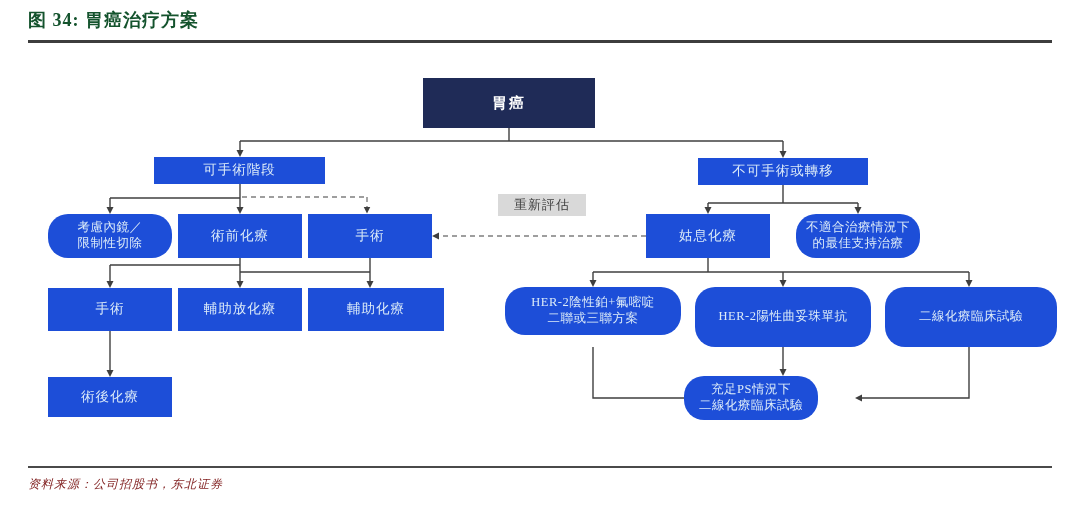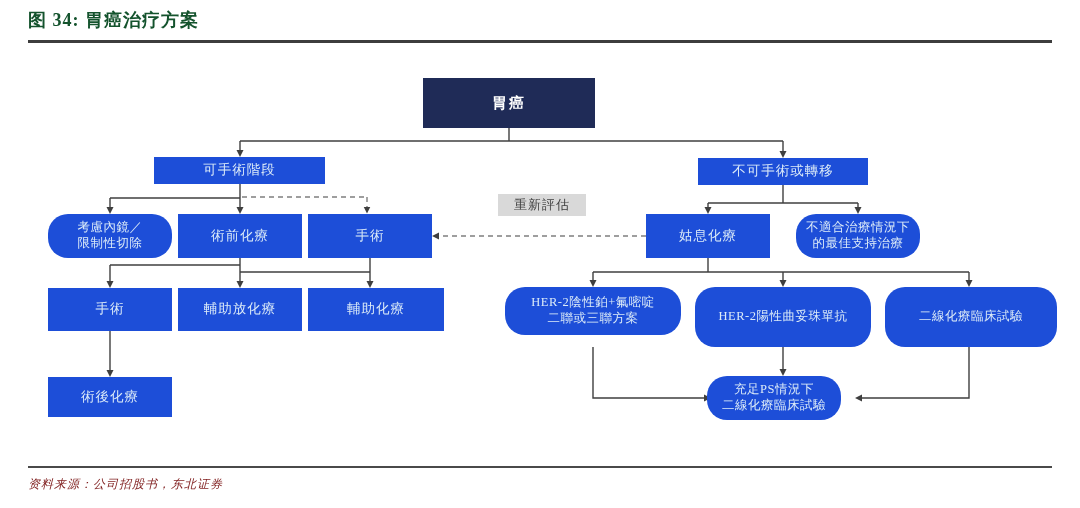--- a/index.html
+++ b/index.html
@@ -167,21 +167,21 @@
   </div>
 
   <div class="node small" style="left:885px; top:287px; width:172px; height:60px;">
     <span>二線化療臨床試驗</span>
   </div>
 
   <div class="node" style="left:48px; top:377px; width:124px; height:40px;">
     <span>術後化療</span>
   </div>
 
-  <div class="node small" style="left:707px; top:376px; width:134px; height:44px;">
+  <div class="node small" style="left:684px; top:376px; width:134px; height:44px;">
     <span>充足PS情況下</span>
     <span>二線化療臨床試驗</span>
   </div>
 
   <div class="source-rule"></div>
   <div class="fig-source">资料来源：公司招股书，东北证券</div>
 
 </div>
 
 </body></html>

